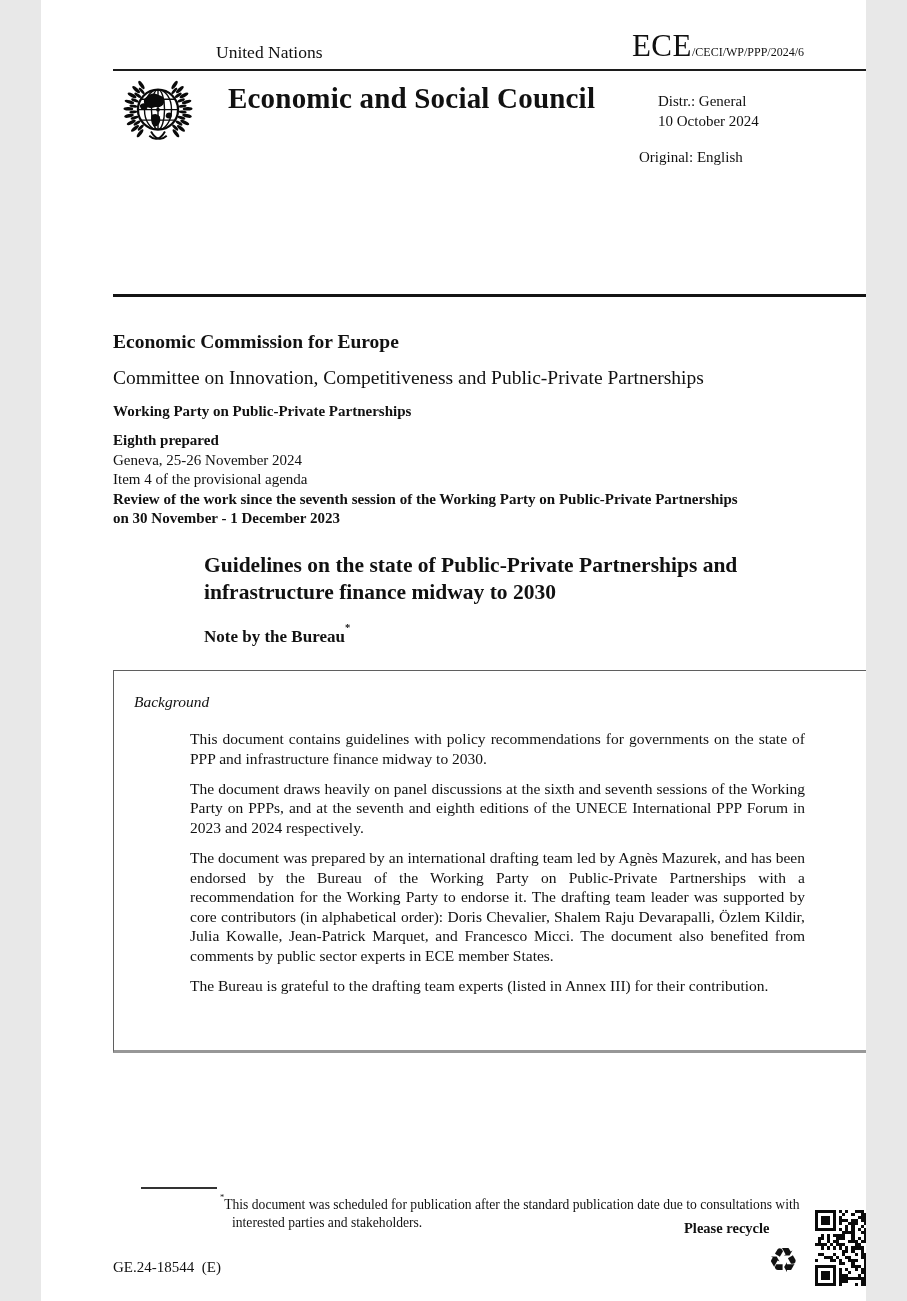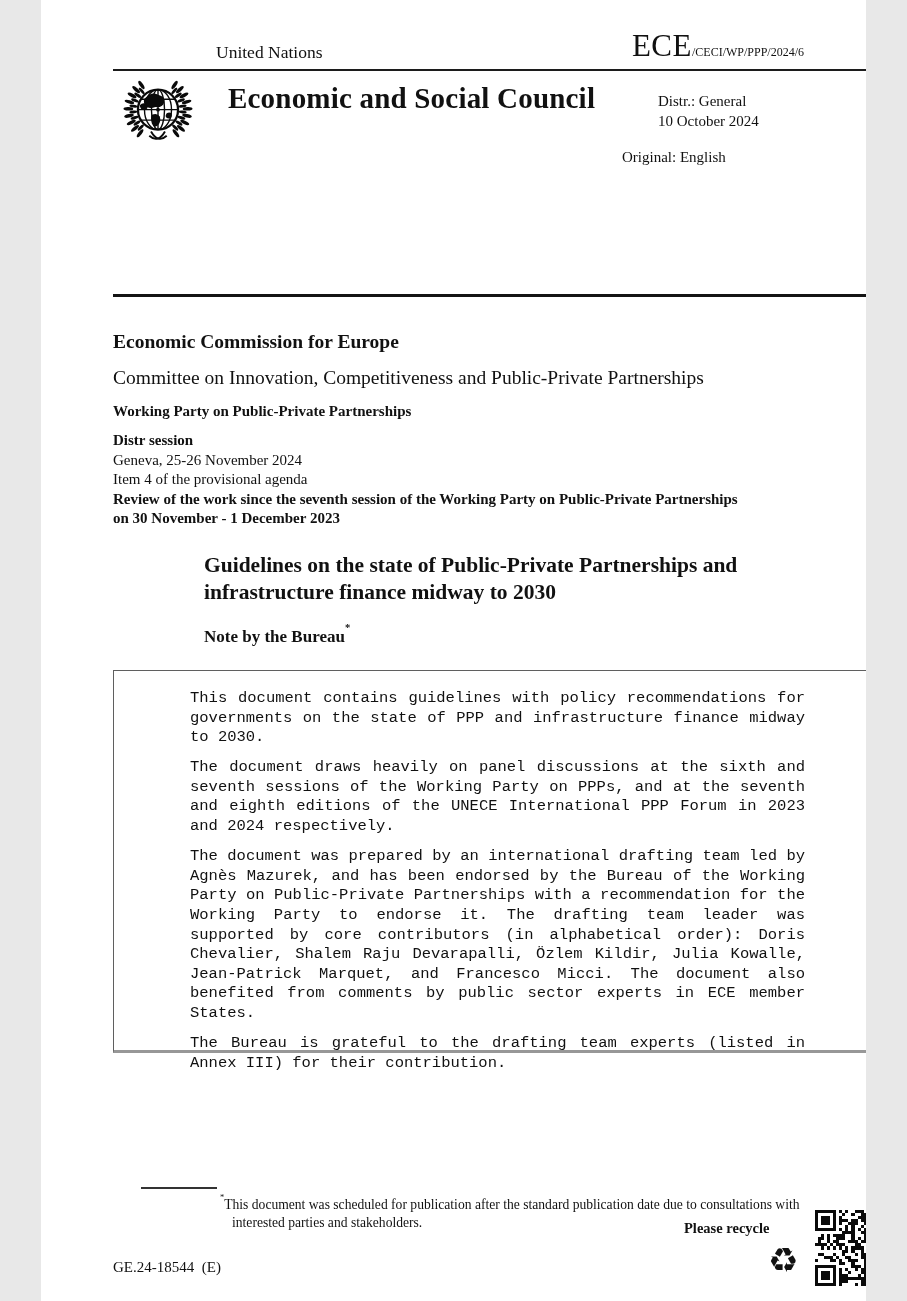--- a/index.html
+++ b/index.html
@@ -11,39 +11,39 @@
   .abs{position:absolute;}
   
   .org{left:175px;top:42px;font-size:17.5px;}
   .docsym{right:62px;top:28px;text-align:right;white-space:nowrap;}
   .ece-big{font-size:31px;letter-spacing:.5px;}
   .ece-small{font-size:12px;}
   .rule-1{left:72px;top:69px;width:773px;height:2px;background:#1c1c1c;}
   .emblem{left:73px;top:80px;}
   .council{left:175px;top:82px;font-size:29px;font-weight:bold;letter-spacing:.2px;margin-left:12px;}
   .distr{left:617px;top:91px;font-size:15px;line-height:20px;}
-  .original{left:581px;top:149px;font-size:15px;text-align:center;}
+  .original{left:598px;top:149px;font-size:15px;text-align:center;}
   
   .rule-2{left:72px;top:294px;width:773px;height:3px;background:#141414;}
   .commission{left:72px;top:331px;font-size:19.5px;font-weight:bold;}
   .committee{left:72px;top:367px;font-size:19.5px;}
   .wparty{left:72px;top:403px;font-size:15px;font-weight:bold;}
   .session{left:72px;top:431px;font-size:15px;line-height:19.5px;}
   .session .b{font-weight:bold;}
   
   .doctitle{left:163px;top:552px;width:660px;font-size:21.5px;font-weight:bold;line-height:27px;}
   .notetitle{left:163px;top:627px;font-size:17px;font-weight:bold;}
   sup.mark{font-size:62%;position:relative;top:-0.45em;line-height:0;}
   
   .bgbox{
     left:72px;top:670px;width:766px;height:383px;box-sizing:border-box;
     border:1.5px solid #5f5f5f;border-bottom:3px solid #979797;background:#fff;
   }
   .bghead{margin:22px 0 0 20px;font-style:italic;font-size:15.5px;}
-  .bgparas{margin:18px 73px 0 76px;text-align:justify;font-family:Liberation Mono, monospace;}
+  .bgparas{margin:18px 73px 0 76px;text-align:justify;}
   .bgparas p{margin:0 0 10.5px 0;font-size:15.5px;line-height:19.6px;}
   
   .fnrule{left:100px;top:1187px;width:76px;height:1.5px;background:#333;}
   .footnote{left:163px;top:1196px;width:600px;font-size:13.6px;line-height:17.6px;
             padding-left:12px;text-indent:-12px;box-sizing:border-box;margin-left:16px;}
   
   .gecode{left:72px;top:1259px;font-size:15px;}
   .recycle-label{left:643px;top:1220px;font-size:14.5px;font-weight:bold;}
   .recycle-glyph{left:727px;top:1243px;font-size:34px;line-height:1;
                  font-family:"DejaVu Sans",sans-serif;}
@@ -125,31 +125,32 @@
     <div>Distr.: General</div>
     <div>10 October 2024</div>
   </div>
   <div class="abs original">Original: English</div>
 
   <div class="abs rule-2"></div>
   <div class="abs commission">Economic Commission for Europe</div>
   <div class="abs committee">Committee on Innovation, Competitiveness and Public-Private Partnerships</div>
   <div class="abs wparty">Working Party on Public-Private Partnerships</div>
   <div class="abs session">
-    <div class="b">Distr session</div>
+    <div class="b">Eighth prepared</div>
     <div>Geneva, 25-26 November 2024</div>
     <div>Item 4 of the provisional agenda</div>
     <div class="b">Review of the work since the seventh session of the Working Party on Public-Private Partnerships</div>
     <div class="b">on 30 November - 1 December 2023</div>
   </div>
 
   <div class="abs doctitle">Guidelines on the state of Public-Private Partnerships and infrastructure finance midway to 2030</div>
   <div class="abs notetitle"><span>Note by the Bureau</span><sup class="mark">*</sup></div>
 
   <div class="abs bgbox">
+    <div class="bghead">Background</div>
     <div class="bgparas">
       <p>This document contains guidelines with policy recommendations for governments on the state of PPP and infrastructure finance midway to 2030.</p>
       <p>The document draws heavily on panel discussions at the sixth and seventh sessions of the Working Party on PPPs, and at the seventh and eighth editions of the UNECE International PPP Forum in 2023 and 2024 respectively.</p>
       <p>The document was prepared by an international drafting team led by Agnès Mazurek, and has been endorsed by the Bureau of the Working Party on Public-Private Partnerships with a recommendation for the Working Party to endorse it. The drafting team leader was supported by core contributors (in alphabetical order): Doris Chevalier, Shalem Raju Devarapalli, Özlem Kildir, Julia Kowalle, Jean-Patrick Marquet, and Francesco Micci. The document also benefited from comments by public sector experts in ECE member States.</p>
       <p>The Bureau is grateful to the drafting team experts (listed in Annex III) for their contribution.</p>
     </div>
   </div>
 
   <div class="abs fnrule"></div>
   <div class="abs footnote"><sup class="mark">*</sup><span>This document was scheduled for publication after the standard publication date due to consultations with interested parties and stakeholders.</span></div>

